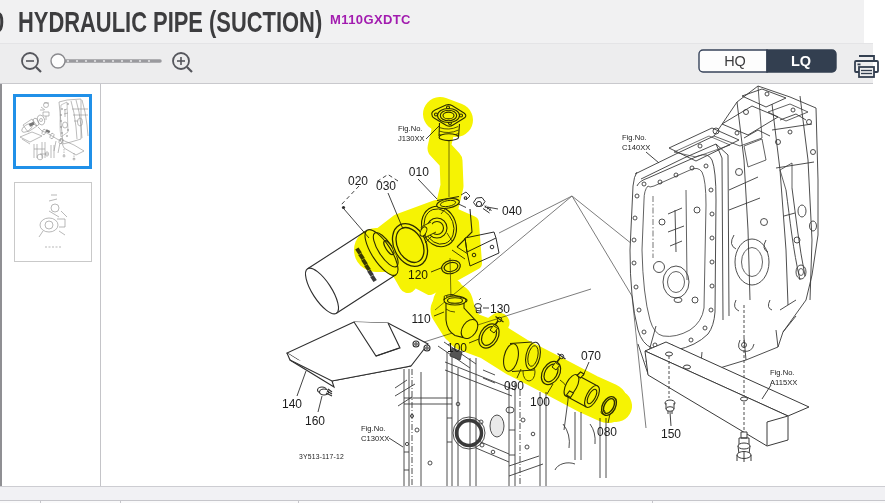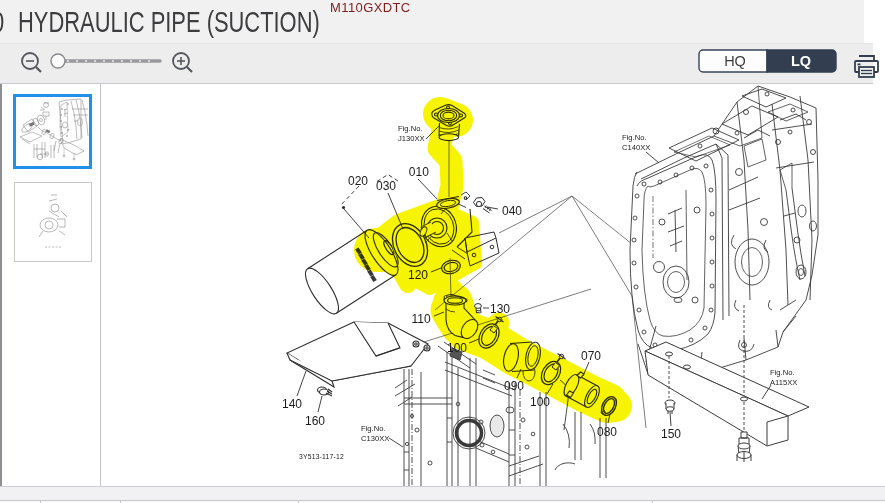--- a/index.html
+++ b/index.html
@@ -1,20 +1,20 @@
 <!DOCTYPE html>
 <html><head>
 <meta charset="utf-8">
 <style>
 *{margin:0;padding:0;box-sizing:border-box;}
 html,body{width:885px;height:503px;overflow:hidden;background:#fff;font-family:"Liberation Sans",sans-serif;position:relative;}
-#header{position:absolute;left:0;top:0;width:864px;height:43px;background:#f1f1f2;overflow:hidden;}
+#header{position:absolute;left:0;top:0;width:864px;height:43px;background:#f1f1f2;overflow:hidden;font-weight:bold;}
 #header .t0{position:absolute;left:-8px;top:5px;font-size:30px;color:#3d3d3f;transform:scaleX(0.73);transform-origin:0 0;}
 #header .t1{position:absolute;left:18px;top:5px;font-size:30px;color:#3d3d3f;transform:scaleX(0.73);transform-origin:0 0;}
-#header .t2{position:absolute;left:330px;top:0;font-size:13px;color:#7f1d1d;letter-spacing:0.4px;}
+#header .t2{position:absolute;left:330px;top:12px;font-size:13px;color:#a21caf;letter-spacing:0.4px;}
 #toolbar{position:absolute;left:0;top:43px;width:873px;height:41px;background:#ededee;border-top:1px solid #e4e4e6;border-bottom:1px solid #c9c9cd;}
 #sidebar{position:absolute;left:0;top:84px;width:101px;height:402px;background:#fff;border-left:2px solid #8f8f93;border-right:1px solid #c4c4c8;}
 #main{position:absolute;left:101px;top:84px;width:784px;height:402px;background:#fff;}
 #footband{position:absolute;left:0;top:486px;width:885px;height:17px;background:#f1f1f4;border-top:1px solid #cdcdd2;}
 #footrow{position:absolute;left:0;top:500px;width:885px;height:3px;background:#fafafb;border-top:1px solid #c6c6cb;}
 .sep{position:absolute;top:0;width:1px;height:3px;background:#c6c6cb;}
 #thumb1{position:absolute;left:11px;top:10px;width:79px;height:75px;border:3px solid #2090e8;background:#fff;}
 #thumb2{position:absolute;left:12px;top:98px;width:78px;height:80px;border:1px solid #c9c9c9;background:#fff;}
 </style>
 </head>

